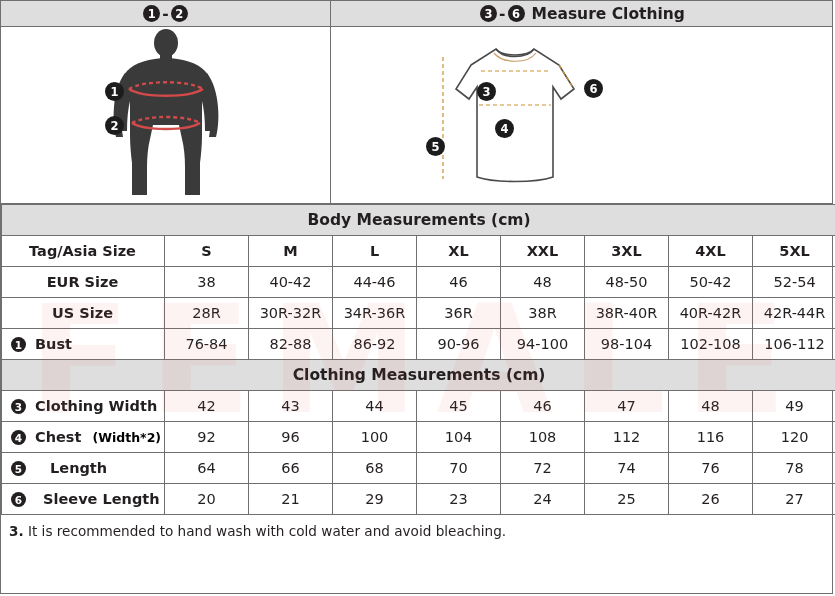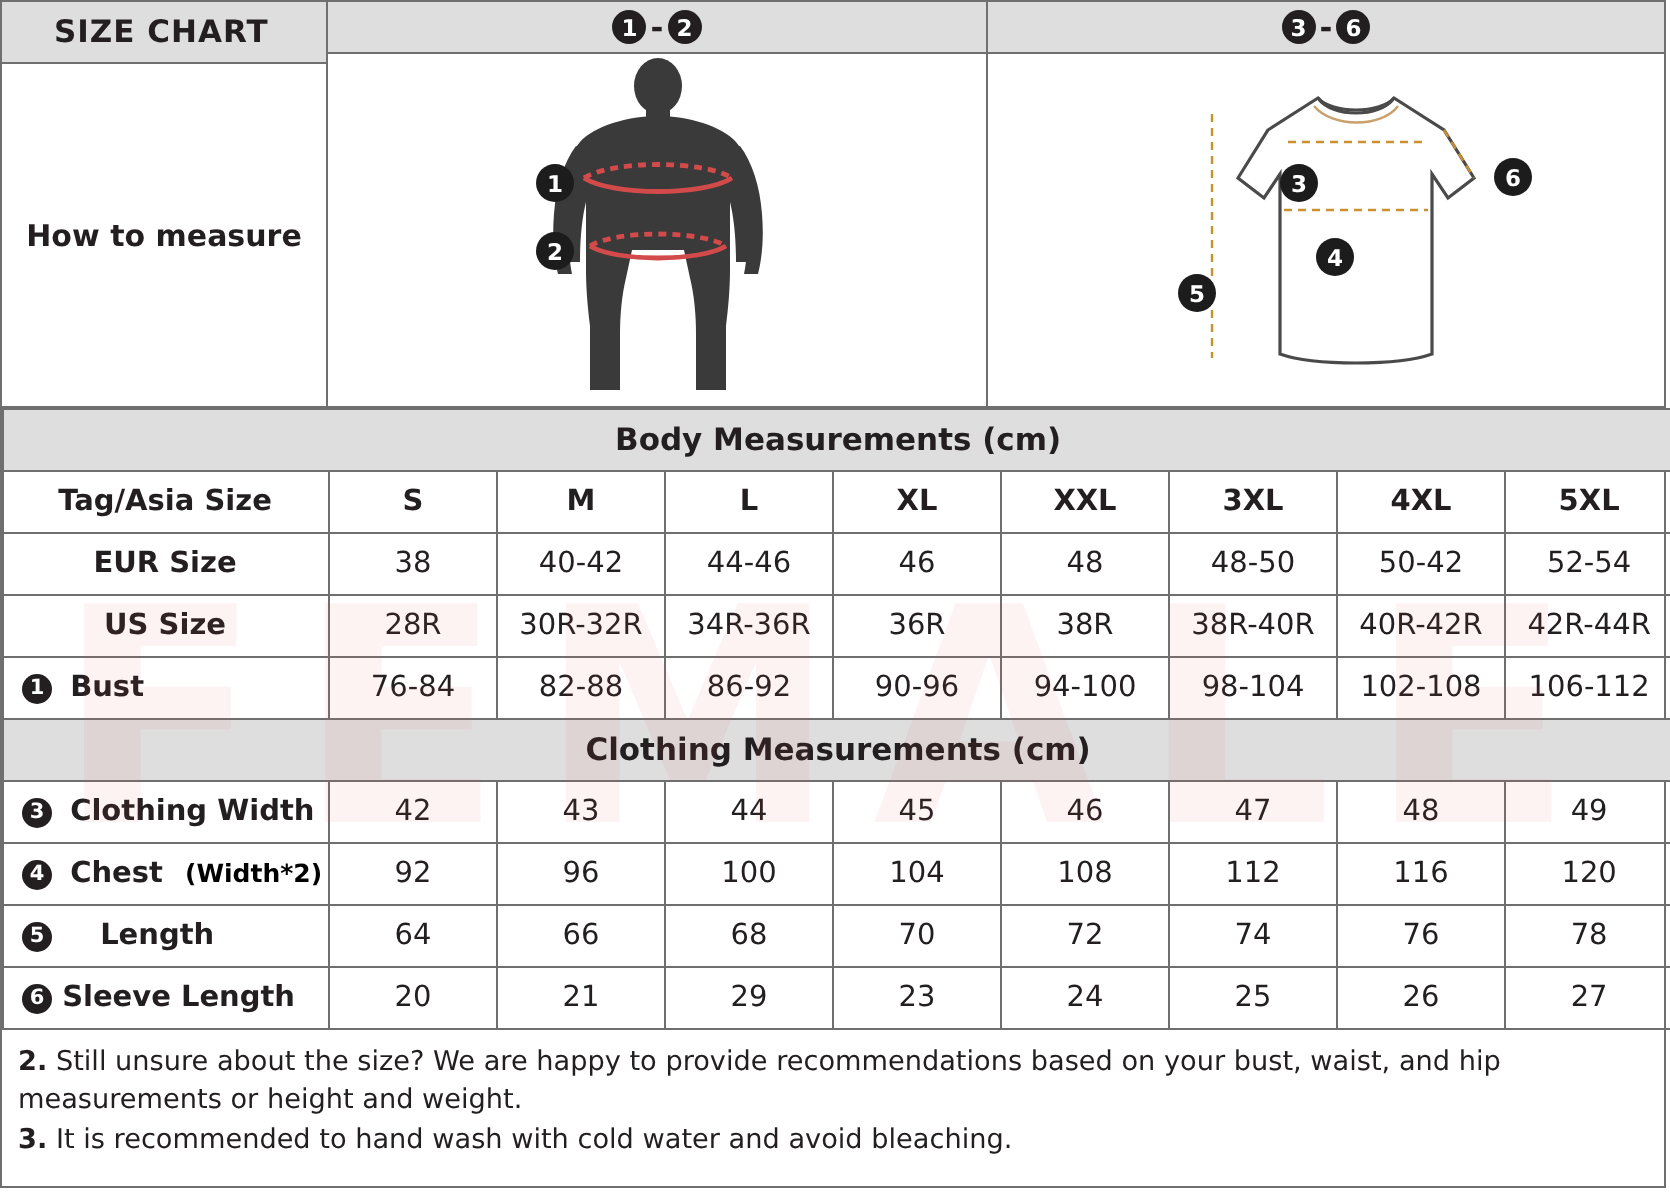--- a/index.html
+++ b/index.html
@@ -100,26 +100,20 @@
   }
   .wrap{position:relative;}
 </style>
 </head>
 <body>
 
 <div class="chart">
 
   <div class="top">
 
-    <div class="top-col col-left">
-      <div class="col-head left">SIZE CHART</div>
-      <div class="col-body">
-        <div class="how-label">How to measure</div>
-      </div>
-    </div>
 
     <div class="top-col col-mid">
       <div class="col-head">
         <span class="numcircle big head-num">1</span>
         <span>-</span>
         <span class="numcircle big head-num">2</span>
       </div>
       <div class="col-body">
         <div class="figure">
           <svg viewBox="0 0 330 172" width="330" height="172">
@@ -153,20 +147,21 @@
           <div class="badge" style="left:104px;top:89px;">2</div>
         </div>
       </div>
     </div>
 
     <div class="top-col col-right">
       <div class="col-head">
         <span class="numcircle big head-num">3</span>
         <span>-</span>
         <span class="numcircle big head-num">6</span>
+        <span style="margin-left:5px;">Measure Clothing</span>
       </div>
       <div class="col-body">
         <div class="figure">
           <svg viewBox="0 0 338 172" width="338" height="172">
 
             <path d="M140 38 L165 22 C172 30 196 30 203 22 L228 38
                      L243 62 L230 72 L222 60 L222 150
                      C205 156 163 156 146 150 L146 60 L138 72 L125 62 Z" fill="#ffffff" stroke="#4a4a4a" stroke-width="1.6"></path>
 
             <path d="M165 22 C172 32 196 32 203 22" fill="none" stroke="#4a4a4a" stroke-width="1.6"></path>
@@ -299,36 +294,33 @@
           <td>68</td>
           <td>70</td>
           <td>72</td>
           <td>74</td>
           <td>76</td>
           <td>78</td>
         </tr>
         <tr>
           <td class="rowlabel">
             <span class="numcircle">6</span>
-            <span style="margin-left:0;">Sleeve Length</span>
+            <span style="margin-left:12px;">Sleeve Length</span>
           </td>
           <td>20</td>
           <td>21</td>
           <td>29</td>
           <td>23</td>
           <td>24</td>
           <td>25</td>
           <td>26</td>
           <td>27</td>
         </tr>
       </tbody>
     </table>
   </div>
 
   <div class="notes">
     <p>
-      <b>2.</b><span> Still unsure about the size? We are happy to provide recommendations based on your bust, waist, and hip measurements or height and weight.</span>
-    </p>
-    <p>
       <b>3.</b><span> It is recommended to hand wash with cold water and avoid bleaching.</span>
     </p>
   </div>
 </div>
 
 </body></html>

